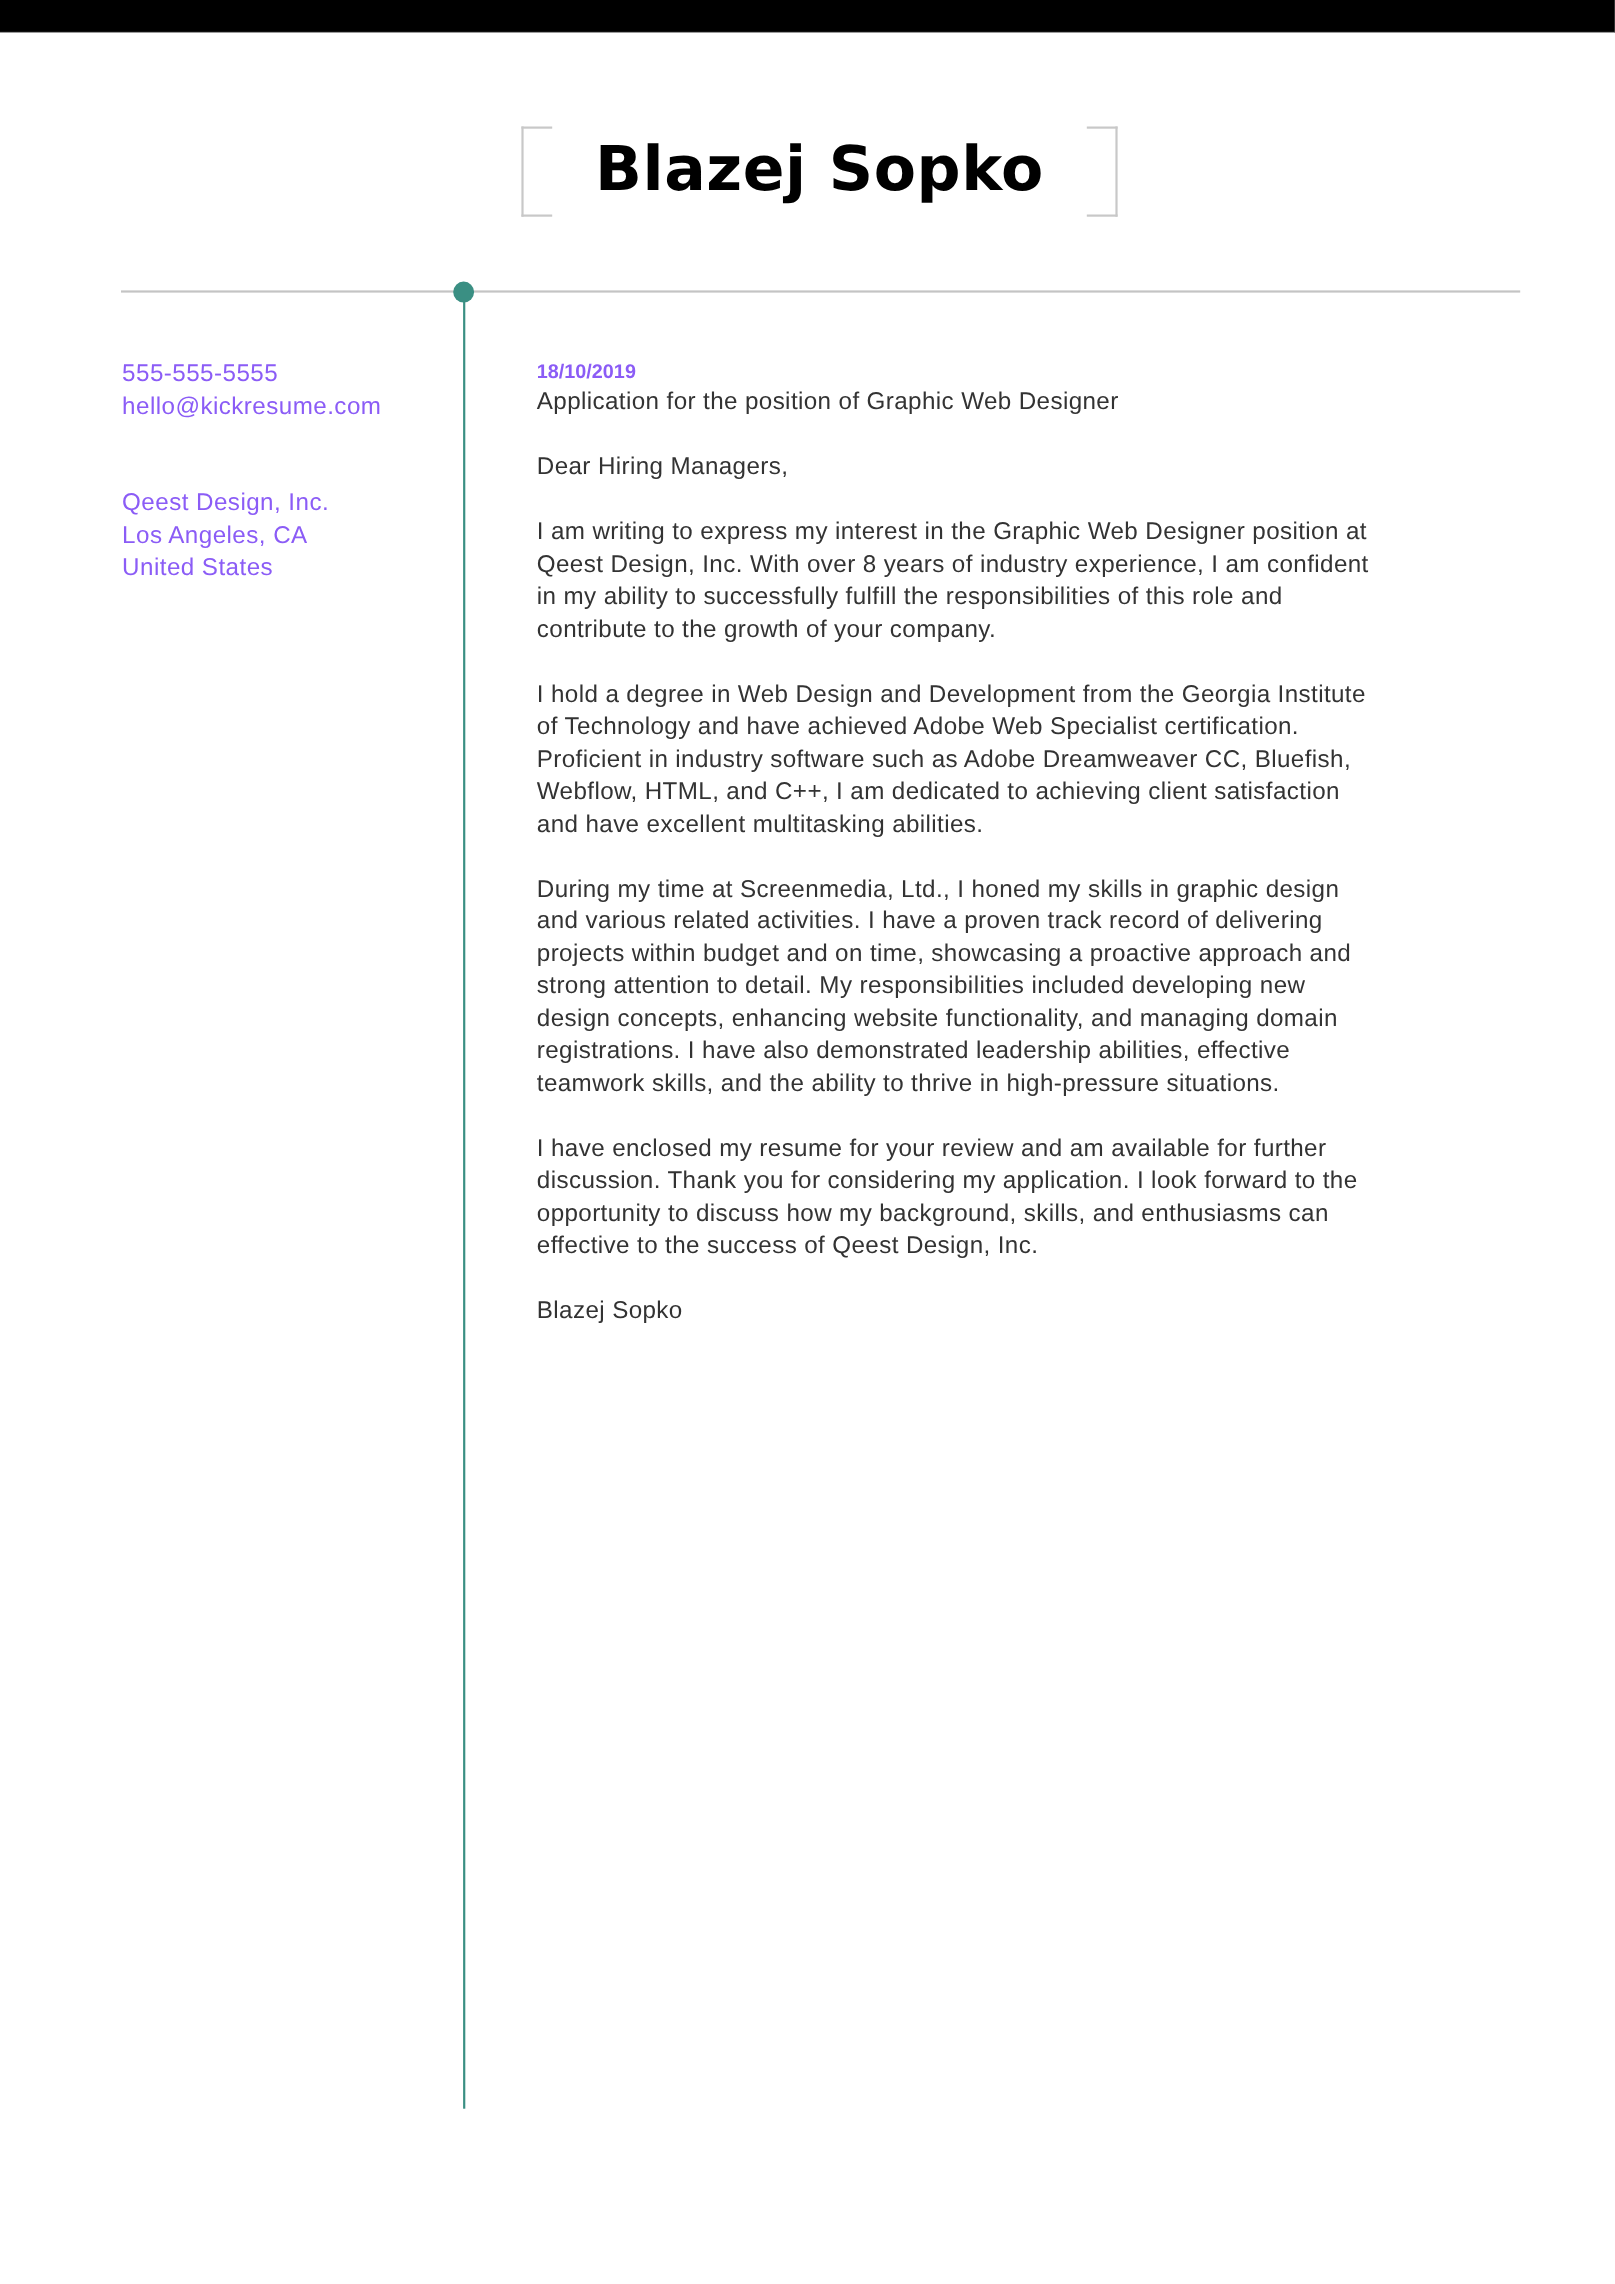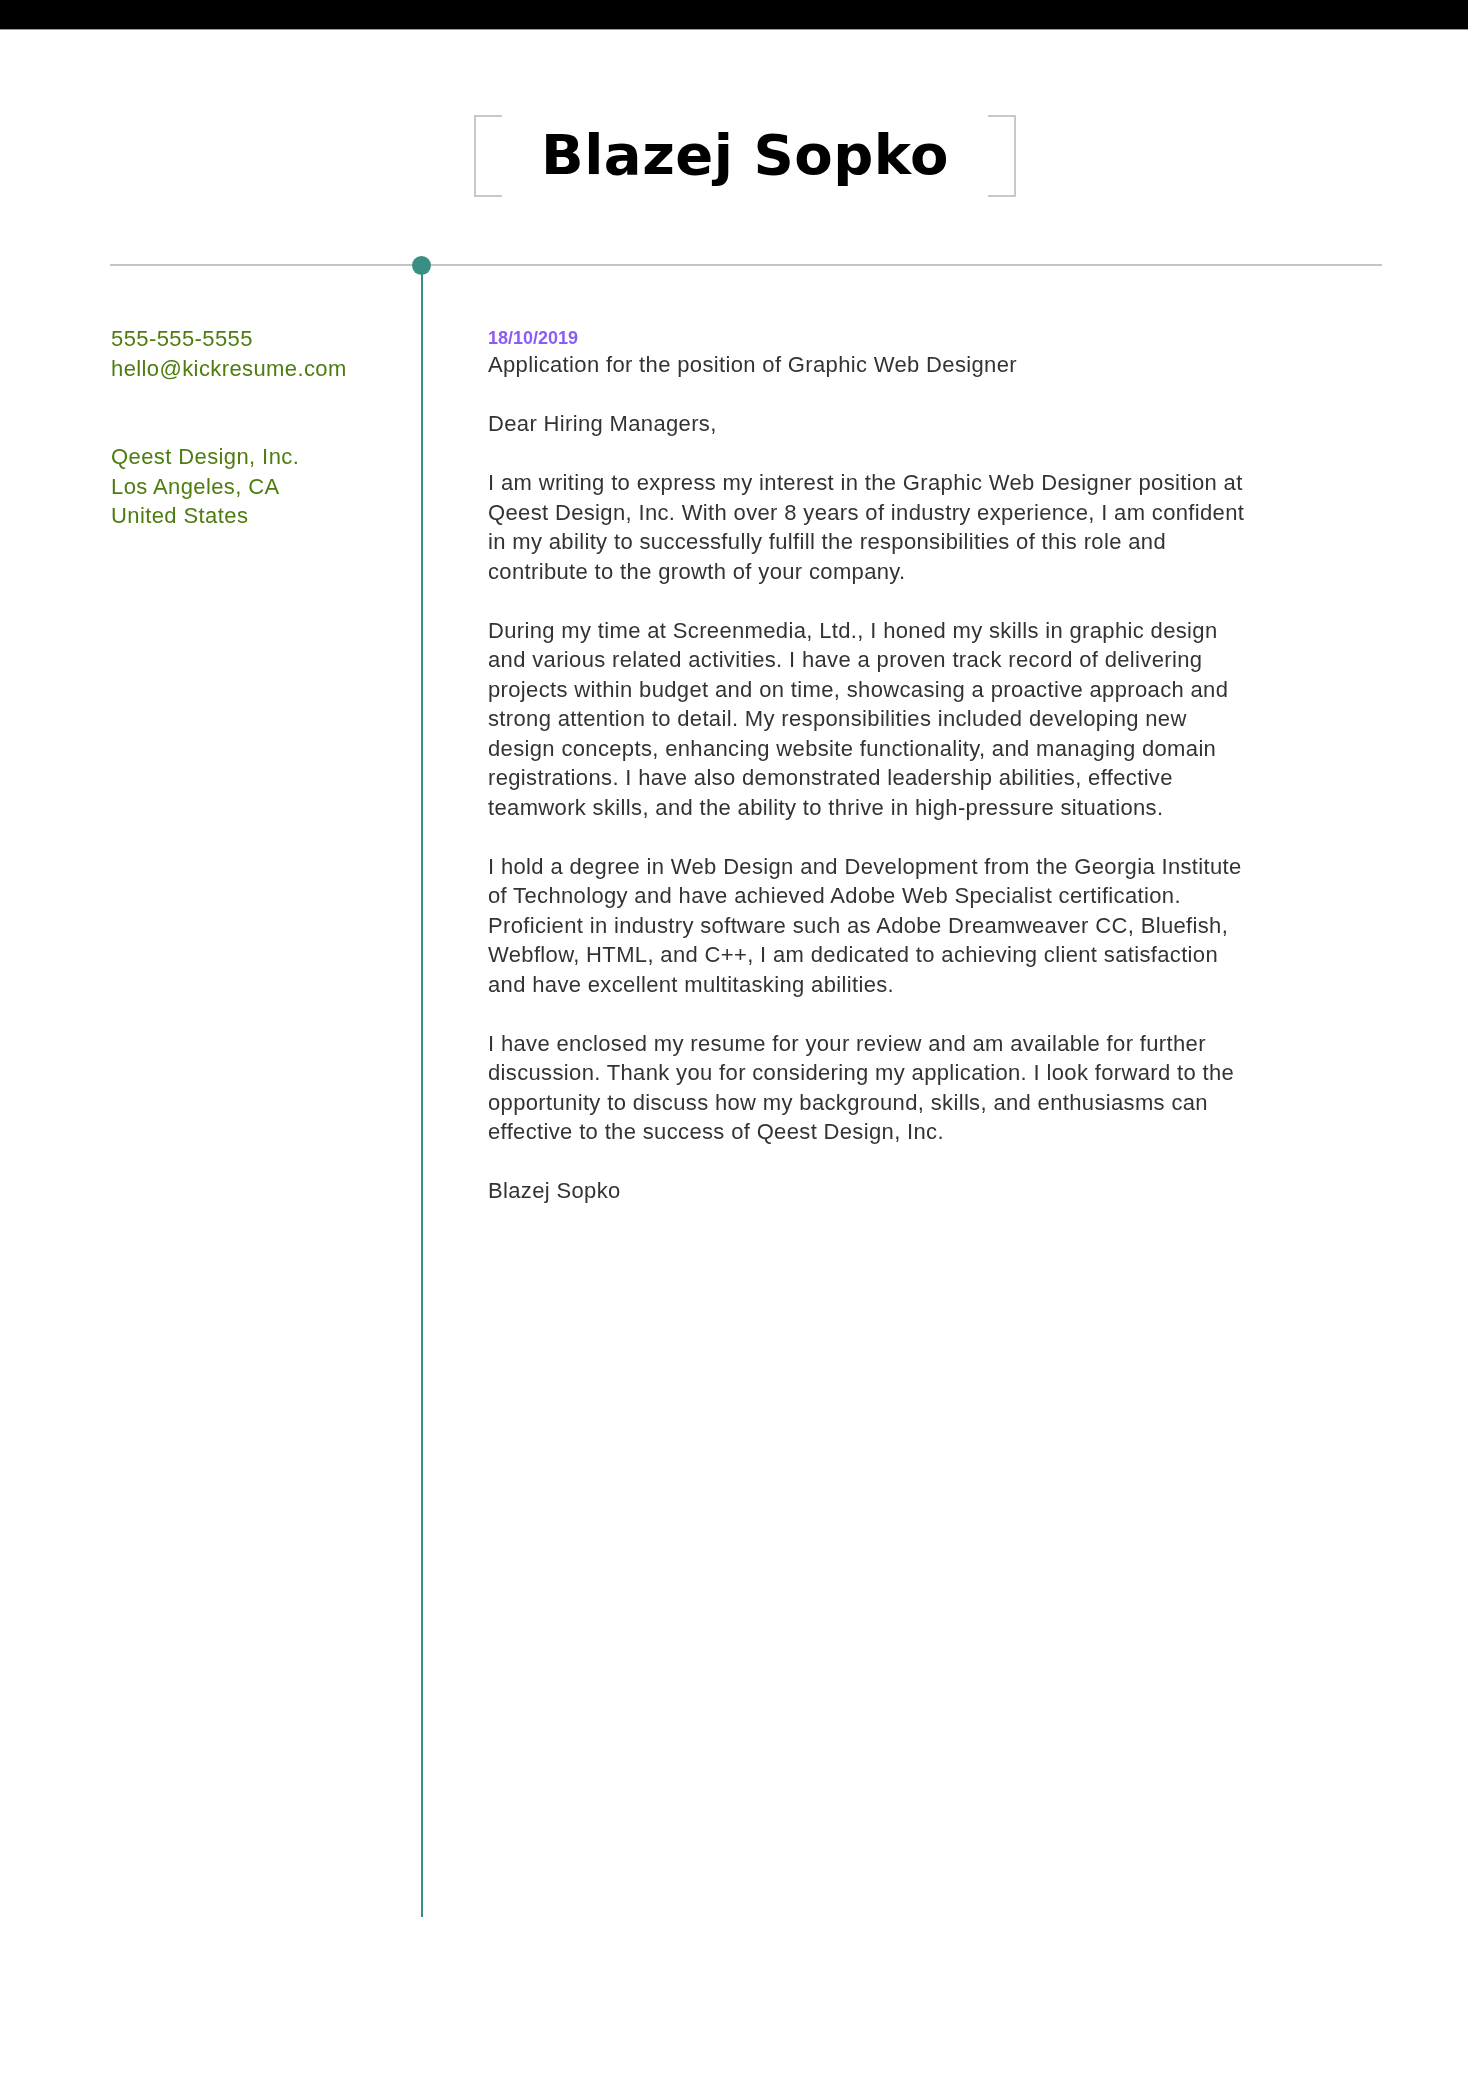--- a/index.html
+++ b/index.html
@@ -33,21 +33,21 @@
 <div class="name-frame">
   <div class="bracket left"></div>
   <div class="bracket right"></div>
   <div class="name">Blazej Sopko</div>
 </div>
 
 <div class="hline" style="background: rgb(196, 196, 196);"></div>
 <div class="vline" style="background: rgb(58, 143, 131);"></div>
 <div class="dot" style="background: rgb(58, 143, 131);"></div>
 
-<div class="leftcol" style="color: #4d7c0f;">
+<div class="leftcol" style="color: #8b5cf6;">
   <span class="line">555-555-5555</span>
   <span class="line">hello@kickresume.com</span>
   <div class="gap"></div>
   <span class="line">Qeest Design, Inc.</span>
   <span class="line">Los Angeles, CA</span>
   <span class="line">United States</span>
 </div>
 
 <div class="rightcol" style="color: rgb(51, 51, 51);">
   <div class="date">18/10/2019</div>
@@ -59,35 +59,35 @@
   </div>
 
   <div class="block">
     <span class="line">I am writing to express my interest in the Graphic Web Designer position at</span>
     <span class="line">Qeest Design, Inc. With over 8 years of industry experience, I am confident</span>
     <span class="line">in my ability to successfully fulfill the responsibilities of this role and</span>
     <span class="line">contribute to the growth of your company.</span>
   </div>
 
   <div class="block">
+    <span class="line">I hold a degree in Web Design and Development from the Georgia Institute</span>
+    <span class="line">of Technology and have achieved Adobe Web Specialist certification.</span>
+    <span class="line">Proficient in industry software such as Adobe Dreamweaver CC, Bluefish,</span>
+    <span class="line">Webflow, HTML, and C++, I am dedicated to achieving client satisfaction</span>
+    <span class="line">and have excellent multitasking abilities.</span>
+  </div>
+
+  <div class="block">
     <span class="line">During my time at Screenmedia, Ltd., I honed my skills in graphic design</span>
     <span class="line">and various related activities. I have a proven track record of delivering</span>
     <span class="line">projects within budget and on time, showcasing a proactive approach and</span>
     <span class="line">strong attention to detail. My responsibilities included developing new</span>
     <span class="line">design concepts, enhancing website functionality, and managing domain</span>
     <span class="line">registrations. I have also demonstrated leadership abilities, effective</span>
     <span class="line">teamwork skills, and the ability to thrive in high-pressure situations.</span>
-  </div>
-
-  <div class="block">
-    <span class="line">I hold a degree in Web Design and Development from the Georgia Institute</span>
-    <span class="line">of Technology and have achieved Adobe Web Specialist certification.</span>
-    <span class="line">Proficient in industry software such as Adobe Dreamweaver CC, Bluefish,</span>
-    <span class="line">Webflow, HTML, and C++, I am dedicated to achieving client satisfaction</span>
-    <span class="line">and have excellent multitasking abilities.</span>
   </div>
 
   <div class="block">
     <span class="line">I have enclosed my resume for your review and am available for further</span>
     <span class="line">discussion. Thank you for considering my application. I look forward to the</span>
     <span class="line">opportunity to discuss how my background, skills, and enthusiasms can</span>
     <span class="line">effective to the success of Qeest Design, Inc.</span>
   </div>
 
   <div class="block">

